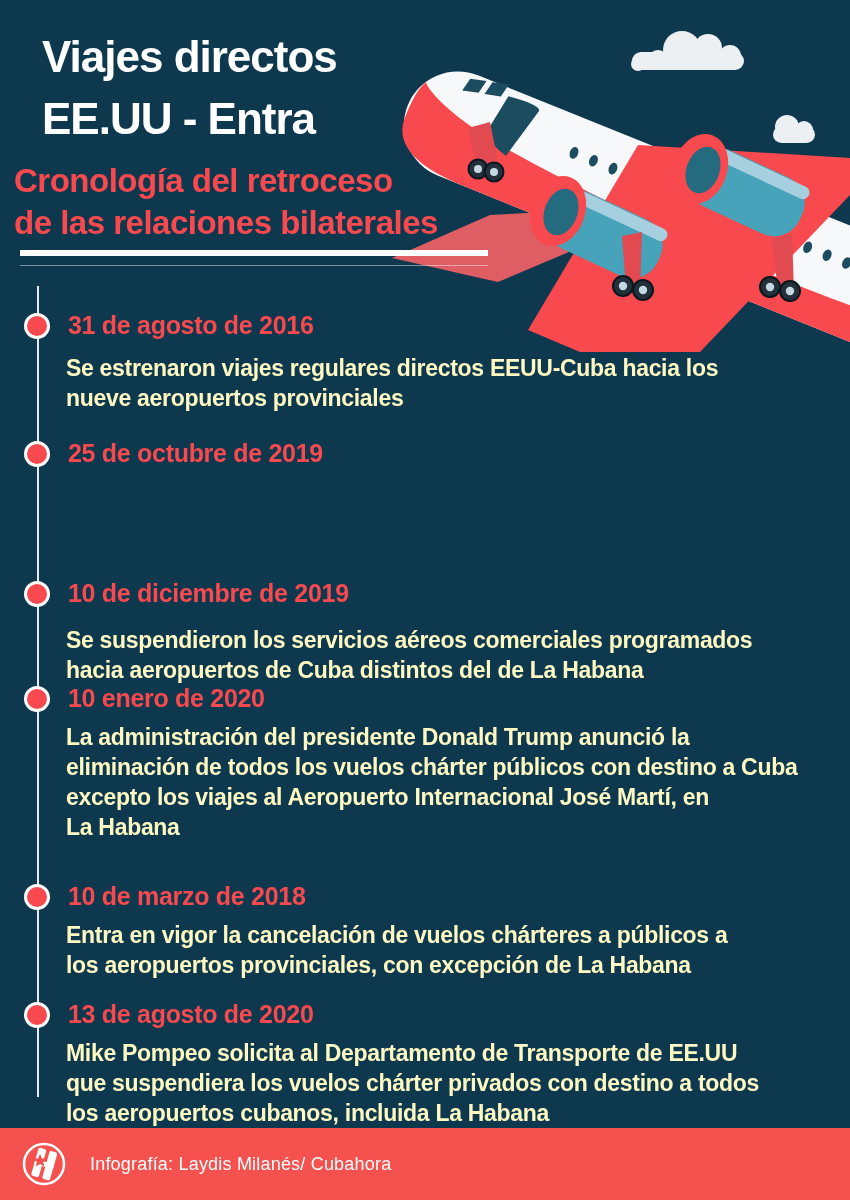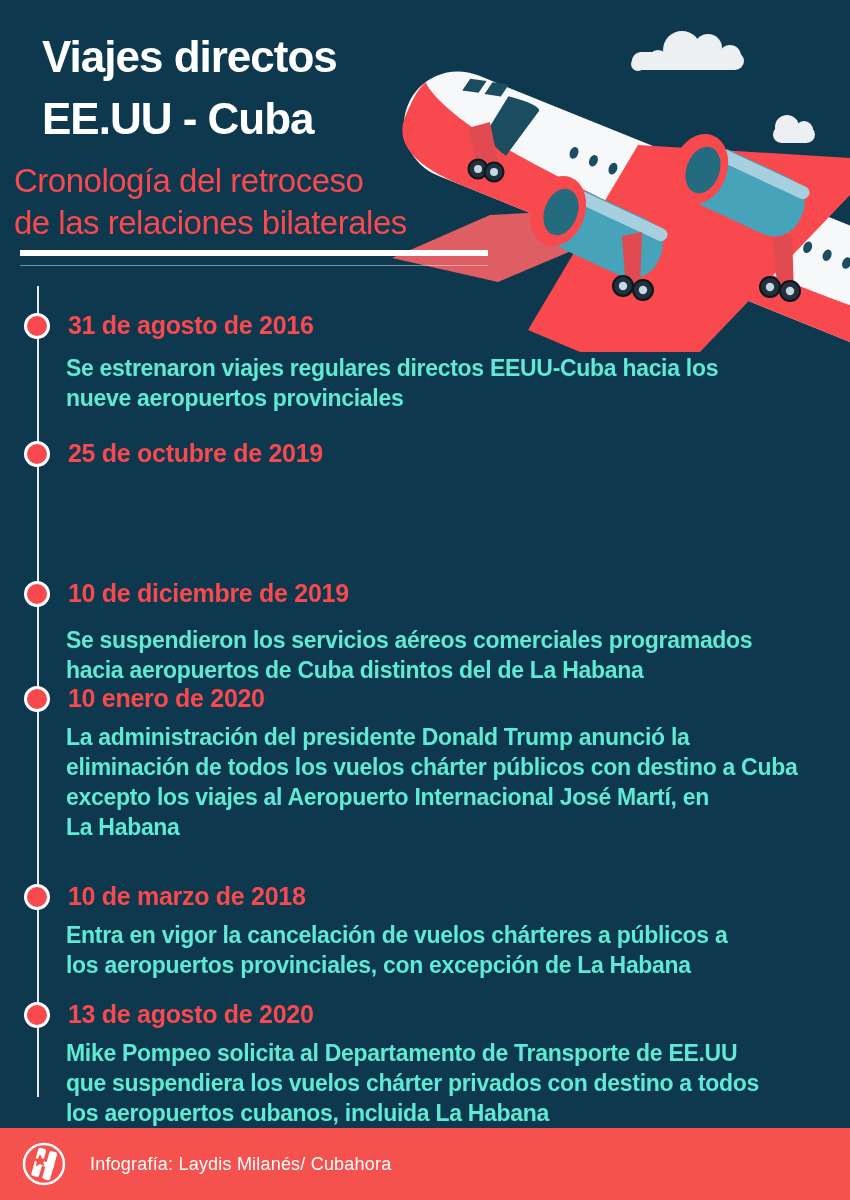--- a/index.html
+++ b/index.html
@@ -9,41 +9,41 @@
     font-family:"Liberation Sans",sans-serif;
   }
   
   .title{
     position:absolute;left:42px;top:26px;
     color:#ffffff;font-size:44px;line-height:62px;font-weight:700;
     letter-spacing:-1px;white-space:pre;
   }
   .subtitle{
     position:absolute;left:14px;top:160px;
-    color:#f8494e;font-size:33px;line-height:42px;font-weight:400;
+    color:#f8494e;font-size:33px;line-height:42px;font-weight:700;
     letter-spacing:-0.5px;white-space:pre;
   }
   .rule-thick{position:absolute;left:20px;top:250px;width:468px;height:6px;background:#ffffff;}
   .rule-thin{position:absolute;left:20px;top:265px;width:468px;height:1px;background:rgba(255,255,255,0.45);}
   
   .plane{position:absolute;left:380px;top:0;width:470px;height:352px;}
   
   .tl-line{position:absolute;left:37px;top:286px;width:2px;height:811px;background:rgba(255,255,255,0.9);}
   .entry{position:absolute;left:0;right:0;margin-top:20px;}
   .e1{top:291px}.e2{top:419px}.e3{top:559px}.e4{top:664px}.e5{top:862px}.e6{top:980px}
   .dot{
     position:absolute;left:24px;top:2px;width:20px;height:20px;border-radius:50%;
     background:#f8494e;border:3px solid #ffffff;box-sizing:content-box;
   }
   .date{
     margin-left:68px;color:#f8494e;font-size:25px;font-weight:700;letter-spacing:-0.3px;
     white-space:pre;
   }
   .body{
-    margin-left:66px;margin-top:9px;color:#5eead4;font-size:23px;line-height:30px;
+    margin-left:66px;margin-top:9px;color:#fef9c3;font-size:23px;line-height:30px;
     font-weight:700;letter-spacing:-0.3px;white-space:pre;
   }
   .e1 .body{margin-top:13px}
   .e3 .body{margin-top:17px}
   
   .footer{position:absolute;left:0;right:0;top:1128px;height:72px;background:#f4514f;padding-left:29px;}
   .logo{position:absolute;left:21px;top:13px;width:46px;height:46px;}
   .credit{
     position:absolute;left:90px;top:0;height:72px;display:flex;align-items:center;
     color:#ffffff;font-size:18px;font-weight:400;letter-spacing:0.2px;
@@ -133,21 +133,21 @@
       <rect x="252" y="52" width="112" height="18" rx="9"></rect>
     </g>
     <g fill="#edf0f2">
       <circle cx="407" cy="127" r="12"></circle>
         <circle cx="424" cy="130" r="9"></circle>
       <rect x="393" y="126" width="42" height="17" rx="8.5"></rect>
     </g>
   </svg>
 
   <div class="title">Viajes directos
-EE.UU - Cuba</div>
+EE.UU - Entra</div>
   <div class="subtitle">Cronología del retroceso
 de las relaciones bilaterales</div>
   <div class="rule-thick"></div>
   <div class="rule-thin"></div>
 
   <div class="tl-line"></div>
 
   <div class="entry e1">
     <div class="dot"></div>
     <div class="date">31 de agosto de 2016</div>

